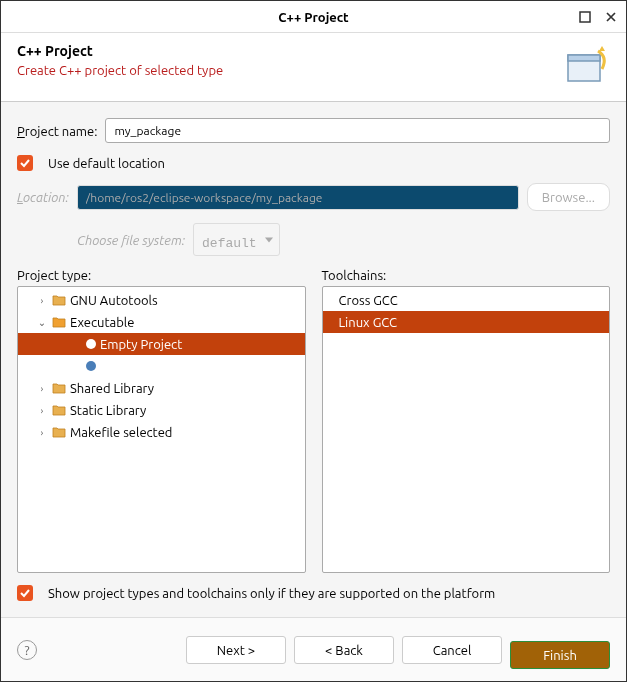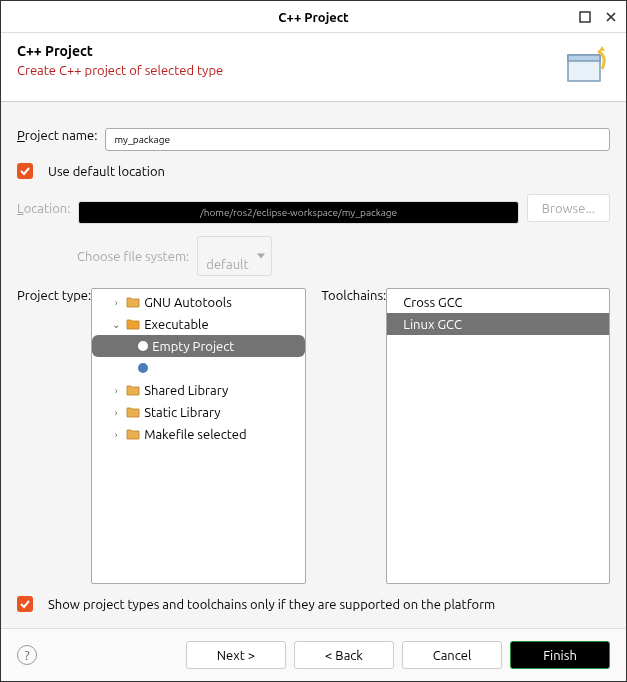--- a/index.html
+++ b/index.html
@@ -9,46 +9,46 @@
 .titlebar-controls { position: absolute; right: 6px; display: flex; gap: 8px; align-items: center; }
 .titlebar-btn { width: 18px; height: 18px; display: flex; align-items: center; justify-content: center; cursor: pointer; }
 .header { padding: 10px 16px; display: flex; justify-content: space-between; align-items: flex-start; background: #fff; border-bottom: 1px solid #ccc; }
 .header-left { flex: 1; }
 .header-title { font-weight: bold; font-size: 14px; margin-bottom: 4px; }
 .header-desc { color: #b91c1c; }
 .header-icon { width: 48px; height: 48px; }
 .content { flex: 1; padding: 16px; display: flex; flex-direction: column; gap: 12px; }
 .row { display: flex; align-items: center; gap: 8px; }
 .row label { white-space: nowrap; }
-input[type=text] { flex: 1; border: 1px solid #aaa; border-radius: 3px; padding: 5px 8px; font-size: 10px; margin-top: 10px; }
-input[type=text].disabled { color: #aaa; background: #000000; border-color: #ddd; text-align: center; }
+input[type=text] { flex: 1; border: 1px solid #aaa; border-radius: 3px; padding: 5px 8px; font-size: 12px; }
+input[type=text].disabled { color: #aaa; background: #0c4a6e; border-color: #ddd; }
 .checkbox { display: flex; align-items: center; gap: 15px; }
 .chk { width: 16px; height: 16px; border-radius: 3px; display: flex; align-items: center; justify-content: center; }
 .chk.checked { background: #e95420; }
 .chk.checked svg { stroke: #fff; }
-label.disabled { color: #aaa; }
+label.disabled { color: #aaa; font-style: italic; }
 .btn { border: 1px solid #ccc; border-radius: 3px; padding: 6px 14px; background: #fff; cursor: pointer; }
-.btn.disabled { color: #aaa; border-color: #ddd; cursor: default; }
-.select { border: 1px solid #ddd; border-radius: 3px; padding: 20px 22px 4px 8px; color: #aaa; position: relative; }
+.btn.disabled { color: #aaa; border-color: #ddd; cursor: default; border-radius: 9px; }
+.select { border: 1px solid #ddd; border-radius: 3px; padding: 12px 22px 4px 8px; color: #aaa; position: relative; font-family: Liberation Mono, monospace; }
 .select::after { content: ""; position: absolute; right: 6px; top: 50%; width: 0; height: 0; border-left: 4px solid transparent; border-right: 4px solid transparent; border-top: 5px solid #aaa; transform: translateY(-50%); }
 .panels { display: flex; gap: 16px; flex: 1; min-height: 220px; }
-.panel { flex: 1; display: flex; flex-direction: row; }
+.panel { flex: 1; display: flex; flex-direction: column; }
 .panel-label { margin-bottom: 4px; }
 .tree, .list { flex: 1; border: 1px solid #aaa; border-radius: 2px; background: #fff; overflow: auto; padding: 2px 0; }
 .tree-item, .list-item { display: flex; align-items: center; height: 22px; padding: 0 4px; gap: 4px; cursor: pointer; }
-.tree-item.selected, .list-item.selected { background: #737373; color: #fff; }
+.tree-item.selected, .list-item.selected { background: #c2410c; color: #fff; }
 .expander { width: 12px; display: inline-flex; justify-content: center; color: #666; font-size: 10px; }
 .folder-icon { width: 14px; height: 12px; display: inline-block; }
 .indent1 { padding-left: 18px; }
-.indent2 { padding-left: 46px; border-radius: 6px; }
+.indent2 { padding-left: 68px; }
 .leaf-icon { width: 10px; height: 10px; border-radius: 50%; display: inline-block; }
 .footer { padding: 12px 16px; display: flex; justify-content: flex-end; gap: 8px; align-items: center; border-top: 1px solid #ddd; background: #fafafa; }
 .footer .help { margin-right: auto; width: 20px; height: 20px; border: 1px solid #999; border-radius: 50%; display: flex; align-items: center; justify-content: center; color: #666; cursor: pointer; }
 .footer .btn { min-width: 100px; text-align: center; }
-.btn-primary { background: #000000; color: #fff; border-color: #2a8f3c; }
+.btn-primary { background: #a16207; color: #fff; border-color: #2a8f3c; margin-top: 11px; }
 .underline-first::first-letter { text-decoration: underline; }
 </style>
 </head>
 <body>
 
 <div class="titlebar">
   <span class="titlebar-title">C++ Project</span>
   <div class="titlebar-controls">
     <span class="titlebar-btn">
       <svg width="12" height="12" viewBox="0 0 12 12">

